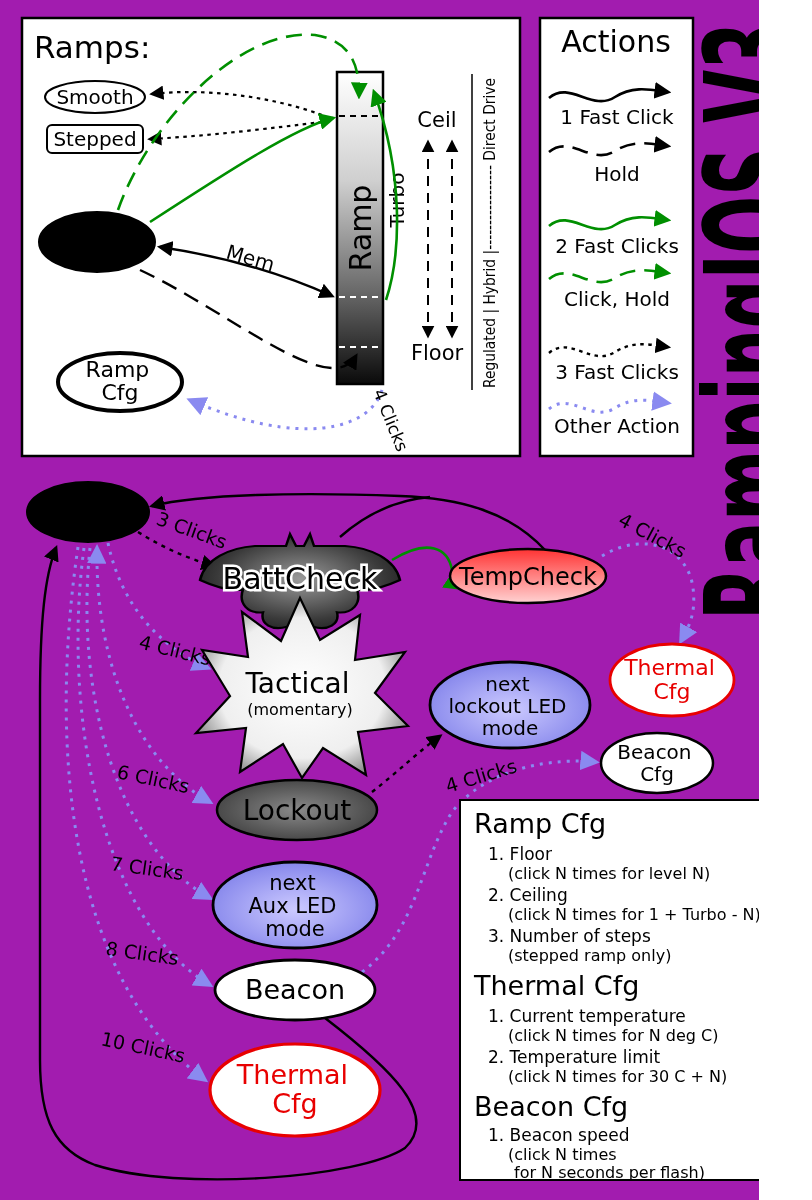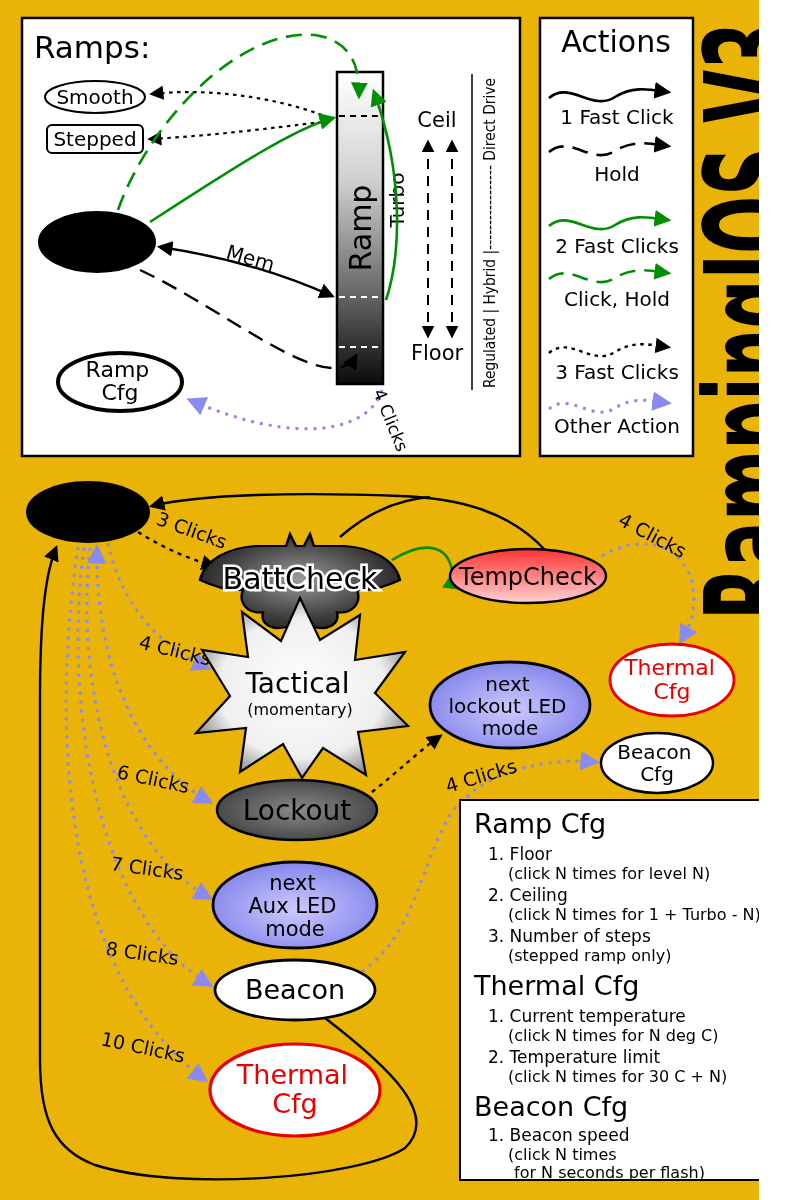--- a/index.html
+++ b/index.html
@@ -1,16 +1,16 @@
 <!DOCTYPE html>
 <html><head>
 <meta charset="utf-8">
 <style>
   html,body{margin:0;padding:0;background:#ffffff;}
-  .canvas{position:relative;width:759px;height:1200px;background:#eab308;overflow:hidden;
+  .canvas{position:relative;width:759px;height:1200px;background:#a21caf;overflow:hidden;
           font-family:"DejaVu Sans","Liberation Sans",sans-serif;}
   svg{position:absolute;left:0;top:0;font-family:"DejaVu Sans","Liberation Sans",sans-serif;}
   text{fill:#000;}
 </style>
 </head>
 <body>
 
 <div class="canvas">
 <svg width="812" height="1200" viewBox="0 0 812 1200">
   <defs>

